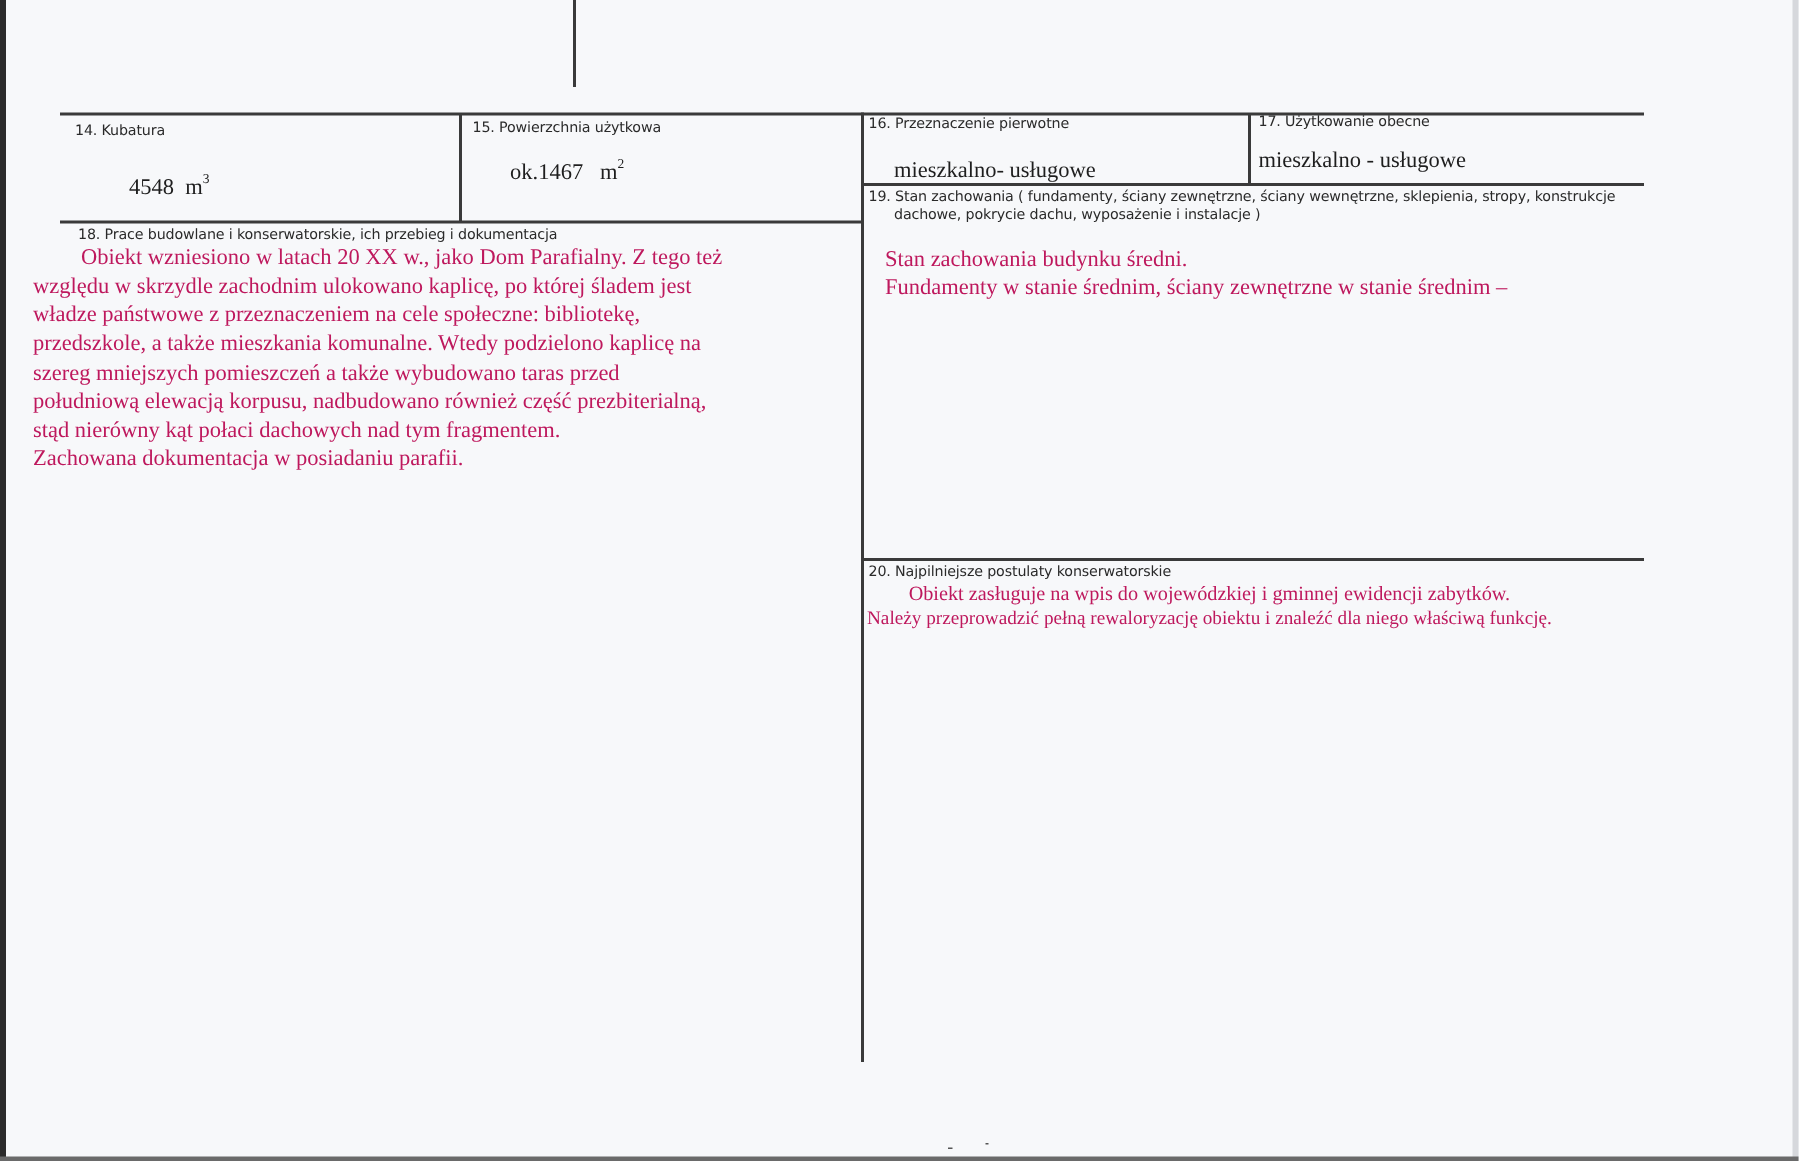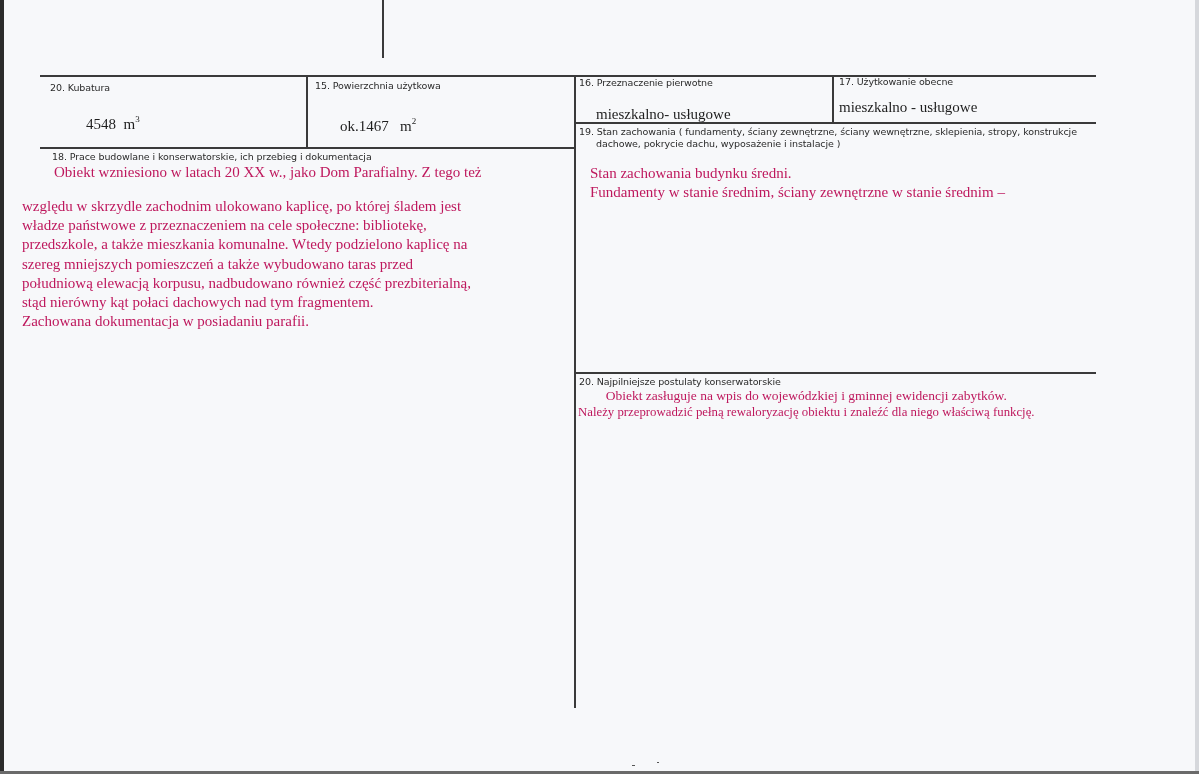--- a/index.html
+++ b/index.html
@@ -37,49 +37,49 @@
 
 <div class="line hline" style="left:40px; top:75px; width:1056px;"></div>
 <div class="line vline" style="left:306px; top:76px; height:72px;"></div>
 <div class="line hline" style="left:40px; top:147px; width:536px;"></div>
 <div class="line vline" style="left:574px; top:75px; height:633px;"></div>
 <div class="line vline" style="left:832px; top:76px; height:48px;"></div>
 <div class="line hline" style="left:575px; top:122px; width:521px;"></div>
 <div class="line hline" style="left:575px; top:372px; width:521px;"></div>
 
 <div>
-  <span class="label" style="left:50px; top:82px;">20. Kubatura</span>
+  <span class="label" style="left:50px; top:82px;">14. Kubatura</span>
   <span class="value" style="left:86px; top:114px;">
     <span>4548</span>&nbsp;&nbsp;<span>m</span><sup>3</sup>
   </span>
 </div>
 
 <div>
   <span class="label" style="left:315px; top:80px;">15. Powierzchnia użytkowa</span>
-  <span class="value" style="left:340px; top:116px;">
+  <span class="value" style="left:340px; top:104px;">
     <span>ok.1467</span>&nbsp;&nbsp;&nbsp;<span>m</span><sup>2</sup>
   </span>
 </div>
 
 <div>
   <span class="label" style="left:579px; top:77px;">16. Przeznaczenie pierwotne</span>
   <span class="value" style="left:596px; top:106px;">mieszkalno- usługowe</span>
 </div>
 
 <div>
   <span class="label" style="left:839px; top:76px;">17. Użytkowanie obecne</span>
   <span class="value" style="left:839px; top:99px;">mieszkalno - usługowe</span>
 </div>
 
 <div>
   <span class="label" style="left:52px; top:151px;text-align:right;">18. Prace budowlane i konserwatorskie, ich przebieg i dokumentacja</span>
   <div class="para" style="left:54px; top:163px;">
     <div>Obiekt wzniesiono w latach 20 XX w., jako Dom Parafialny. Z tego też</div>
   </div>
-  <div class="para" style="left:22px; top:182px;margin-top:15px;">
+  <div class="para" style="left:22px; top:182px;">
     <div>względu w skrzydle zachodnim ulokowano kaplicę, po której śladem jest</div>
     <div>władze państwowe z przeznaczeniem na cele społeczne: bibliotekę,</div>
     <div>przedszkole, a także mieszkania komunalne. Wtedy podzielono kaplicę na</div>
     <div>szereg mniejszych pomieszczeń a także wybudowano taras przed</div>
     <div>południową elewacją korpusu, nadbudowano również część prezbiterialną,</div>
     <div>stąd nierówny kąt połaci dachowych nad tym fragmentem.</div>
     <div>Zachowana dokumentacja w posiadaniu parafii.</div>
   </div>
 </div>
 

